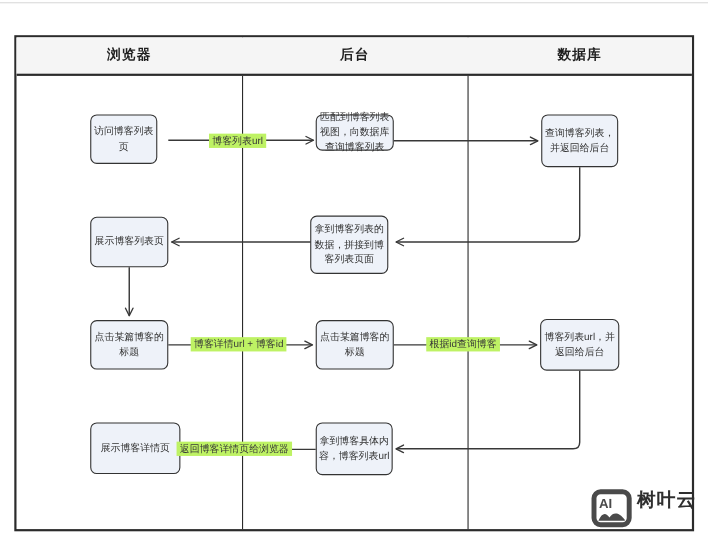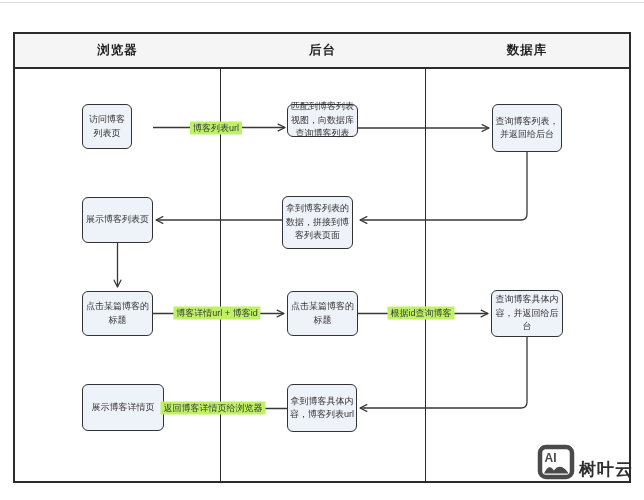--- a/index.html
+++ b/index.html
@@ -14,21 +14,21 @@
                border-bottom:2px solid #2b2b2b;display:flex;align-items:center;justify-content:flex-end;}
   .lane-title{font-size:12.5px;font-weight:bold;text-align:center;color:#1f1f1f;letter-spacing:1px;}
   svg.edges{position:absolute;left:0;top:0;width:644px;height:500px;z-index:2;}
   .node{position:absolute;z-index:3;background:#eef2f9;border:1.5px solid #333333;
         border-radius:6px;display:flex;align-items:center;justify-content:center;
         text-align:center;font-size:9px;line-height:1.5;padding:2px;box-sizing:border-box;
         color:#333;}
   .edge-label{position:absolute;z-index:4;transform:translate(-50%,-50%);
               background:#bef264;padding:0 3px;font-size:9px;color:#383838;white-space:nowrap;}
   .watermark{position:absolute;left:537px;top:443px;z-index:5;display:flex;
-             align-items:flex-end;gap:4px;}
+             align-items:flex-start;gap:4px;}
   .watermark .brand{font-size:17px;font-weight:bold;color:#2f2f2f;letter-spacing:1px;}
 </style>
 </head>
 <body>
 
 <div class="topline"></div>
 
 <div class="table">
   <div class="sep sep1"></div>
   <div class="sep sep2"></div>
@@ -51,28 +51,28 @@
     <path d="M527,152 L527,214 Q527,220 521,220 L360,220" marker-end="url(#arrow)"></path>
     <path d="M287,220 H156" marker-end="url(#arrow)"></path>
     <path d="M117.5,243 V287" marker-end="url(#arrow)"></path>
     <path d="M153,313.5 H284" marker-end="url(#arrow)"></path>
     <path d="M358,313.5 H488" marker-end="url(#arrow)"></path>
     <path d="M527,337 L527,402 Q527,408 521,408 L360,408" marker-end="url(#arrow)"></path>
     <path d="M287,408.5 H156" marker-end="url(#arrow)"></path>
   </g>
 </svg>
 
-<div class="node" style="left:82px;top:104px;width:50px;height:45px">访问博客列表页</div>
+<div class="node" style="left:82px;top:104px;width:61px;height:45px">访问博客列表页</div>
 <div class="node" style="left:287px;top:104px;width:71px;height:33px">匹配到博客列表视图，向数据库查询博客列表</div>
 <div class="node" style="left:492px;top:104px;width:70px;height:48px">查询博客列表，并返回给后台</div>
 <div class="node" style="left:82px;top:197px;width:71px;height:46px">展示博客列表页</div>
 <div class="node" style="left:282px;top:196px;width:71px;height:53px">拿到博客列表的数据，拼接到博客列表页面</div>
 <div class="node" style="left:82px;top:291px;width:71px;height:45px">点击某篇博客的标题</div>
 <div class="node" style="left:287px;top:291px;width:71px;height:45px">点击某篇博客的标题</div>
-<div class="node" style="left:491px;top:290px;width:72px;height:47px">查询博客具体内容，并返回给后台</div>
+<div class="node" style="left:491px;top:290px;width:72px;height:47px">博客列表url，并返回给后台</div>
 <div class="node" style="left:82px;top:384px;width:82px;height:47px">展示博客详情页</div>
 <div class="node" style="left:287px;top:384px;width:70px;height:48px">拿到博客具体内容，博客列表url</div>
 
 <div class="edge-label" style="left:216px;top:128px">博客列表url</div>
 <div class="edge-label" style="left:217px;top:313px">博客详情url + 博客id</div>
 <div class="edge-label" style="left:421px;top:313px">根据id查询博客</div>
 <div class="edge-label" style="left:213px;top:408px">返回博客详情页给浏览器</div>
 
 <div class="watermark">
   <svg width="38" height="38" viewBox="0 0 38 38">

